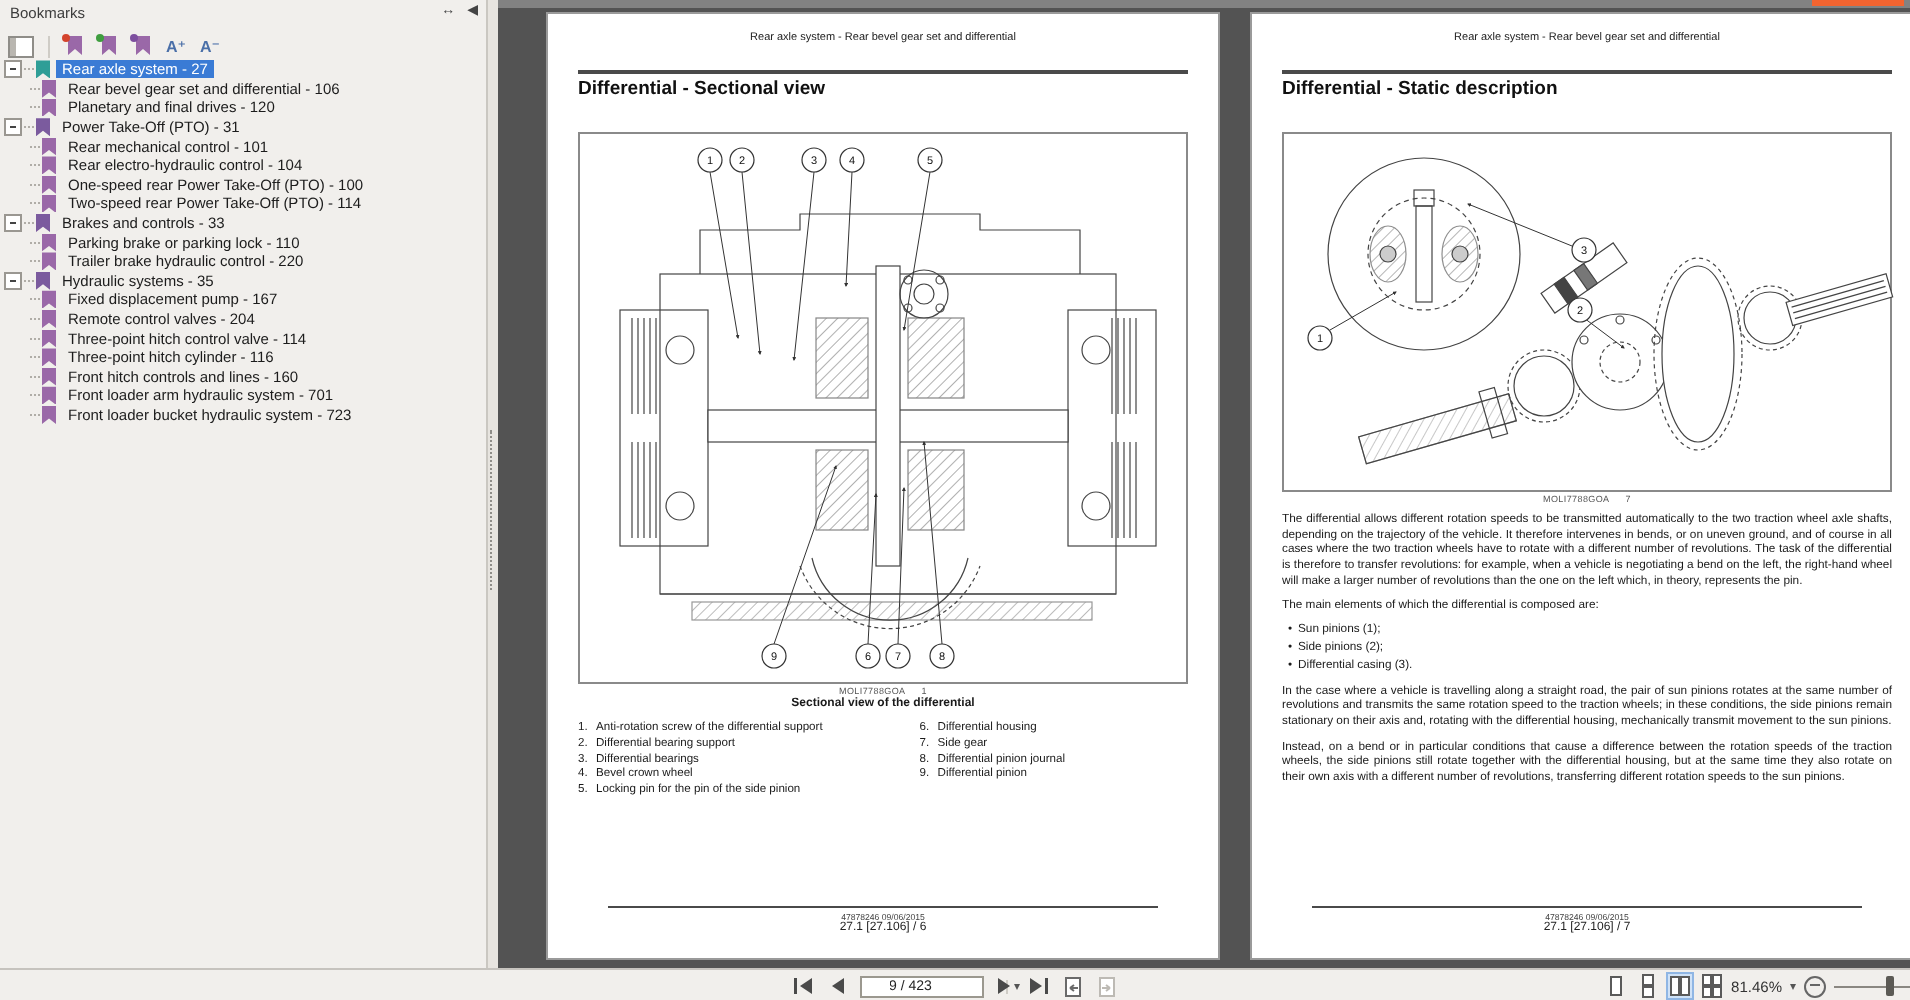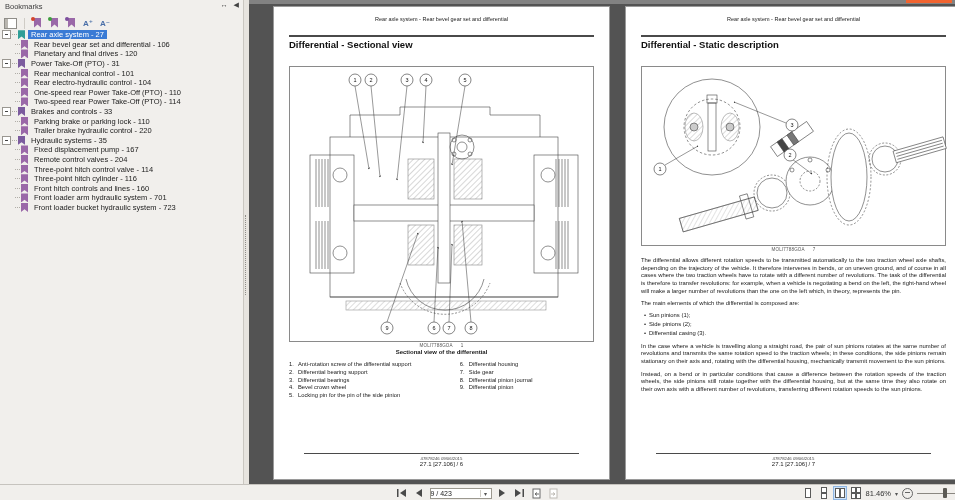--- a/index.html
+++ b/index.html
@@ -75,21 +75,21 @@
   .pf-rule{border-top:1px solid #4a4a4a;}
   .pf-l1{margin-top:2px;font-size:4.3px;color:#444;}
   .pf-l2{font-size:6px;color:#222;}
 
   
   .bottom-bar{position:absolute;left:0;bottom:0;width:955px;height:16px;background:#f1efec;
               border-top:1px solid #c6c3be;box-sizing:border-box;}
   .bb-center{position:absolute;left:0;right:0;top:0;height:16px;display:flex;align-items:center;justify-content:center;gap:5px;}
   .bb-btn{display:inline-flex;align-items:center;justify-content:center;width:12px;height:12px;cursor:pointer;}
   .page-box{display:inline-flex;align-items:center;width:62px;height:11px;background:#fff;border:1px solid #9b988f;box-sizing:border-box;}
-  .page-box input{flex:1;border:0;outline:none;font-size:7px;padding:0 0;height:9px;width:44px;
+  .page-box input{flex:1;border:0;outline:none;font-size:7px;padding:0 14px;height:9px;width:44px;
                   font-family:"Liberation Sans","DejaVu Sans",sans-serif;color:#222;background:transparent;}
   .pb-caret{flex:none;width:10px;text-align:center;font-size:6px;color:#555;border-left:1px solid #cfccc6;cursor:pointer;}
   .bb-right{position:absolute;right:0;top:0;height:16px;display:flex;align-items:center;gap:4px;padding-right:0;}
   .zoom-label{font-size:7.5px;color:#333;cursor:pointer;}
   .zoom-caret{font-size:6px;color:#555;cursor:pointer;}
   .zoom-minus{width:9px;height:9px;border:1px solid #666;border-radius:50%;position:relative;cursor:pointer;}
   .zoom-minus::before{content:"";position:absolute;left:2px;right:2px;top:3.5px;height:1px;background:#666;}
   .zoom-slider{position:relative;width:38px;height:12px;cursor:pointer;}
   .zs-track{position:absolute;left:0;right:0;top:5.5px;height:1px;background:#8a8781;}
   .zs-handle{position:absolute;left:26px;top:1px;width:4px;height:10px;background:#5c5a55;border-radius:1px;cursor:ew-resize;}
@@ -158,21 +158,21 @@
           <span class="bm-label">Rear mechanical control - 101</span>
         </div>
         <div class="bm-row child">
           <span class="bm-conn"></span>
           <span class="bm-flag"></span>
           <span class="bm-label">Rear electro-hydraulic control - 104</span>
         </div>
         <div class="bm-row child">
           <span class="bm-conn"></span>
           <span class="bm-flag"></span>
-          <span class="bm-label">One-speed rear Power Take-Off (PTO) - 110</span>
+          <span class="bm-label">One-speed rear Power Take-Off (PTO) - 100</span>
         </div>
         <div class="bm-row child">
           <span class="bm-conn"></span>
           <span class="bm-flag"></span>
           <span class="bm-label">Two-speed rear Power Take-Off (PTO) - 114</span>
         </div>
         <div class="bm-row top">
           <span class="bm-exp"></span>
           <span class="bm-conn"></span>
           <span class="bm-flag"></span>

